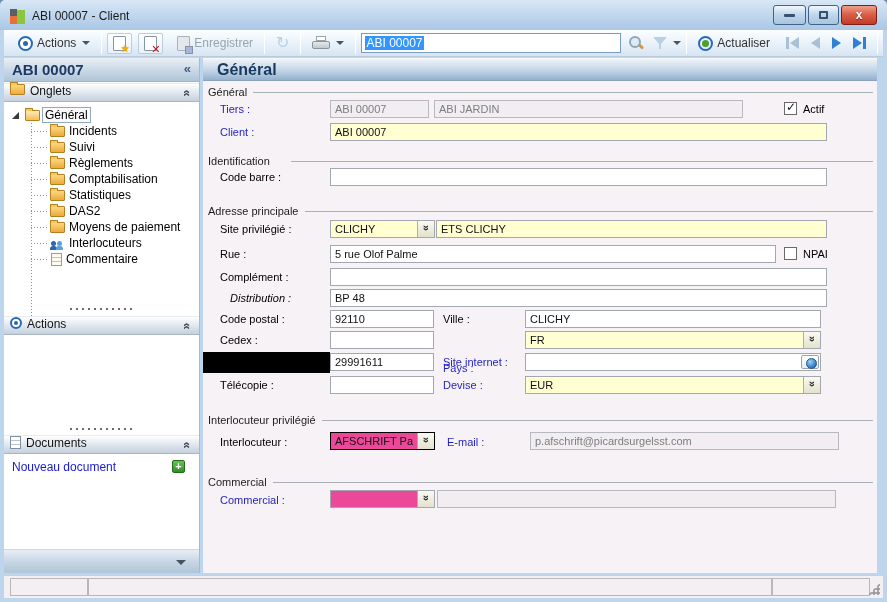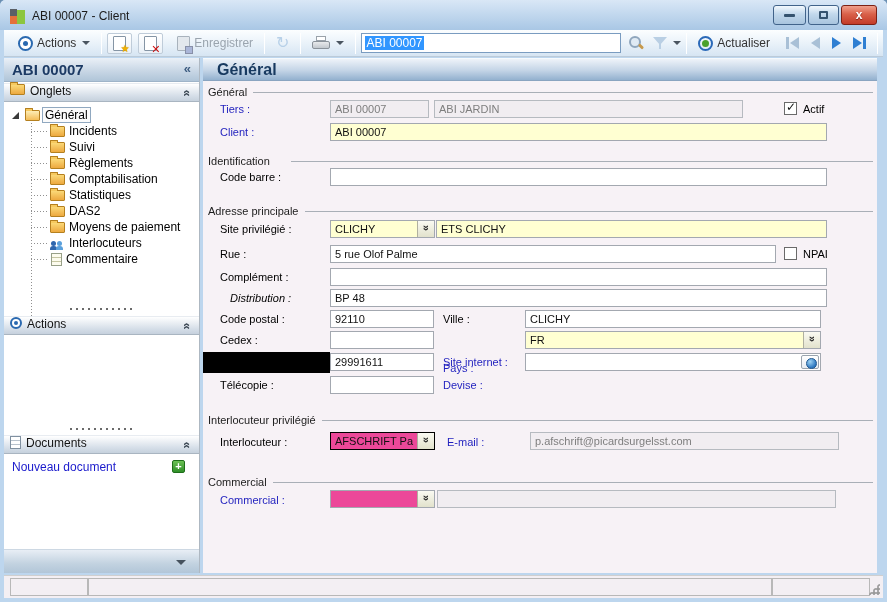--- a/index.html
+++ b/index.html
@@ -375,20 +375,24 @@
     <input class="field" style="left: 127px; top: 295px; width: 104px;" value="29991611">
     <span class="flabel blue" style="left:240px;top:298px;">Site internet :</span>
     <div class="field" style="left:322px;top:295px;width:296px;">
       <span></span>
       <span class="globe-btn"></span>
     </div>
 
     <span class="flabel" style="left:17px;top:321px;">Télécopie :</span>
     <input class="field" style="left: 127px; top: 318px; width: 104px;" value="">
     <span class="flabel blue" style="left:240px;top:321px;">Devise :</span>
+    <div class="combo yellow" style="left:322px;top:318px;width:296px;">
+      <span class="ctext">EUR</span>
+        <span class="cbtn"></span>
+    </div>
 
     <div class="group" style="top:356px;">
       <span class="txt">Interlocuteur privilégié</span>
         <span class="line"></span>
     </div>
     <span class="flabel" style="left:17px;top:378px;">Interlocuteur :</span>
     <div class="combo focused" style="left:127px;top:374px;width:105px;">
       <span class="ctext">AFSCHRIFT Pa</span>
         <span class="cbtn"></span>
     </div>

